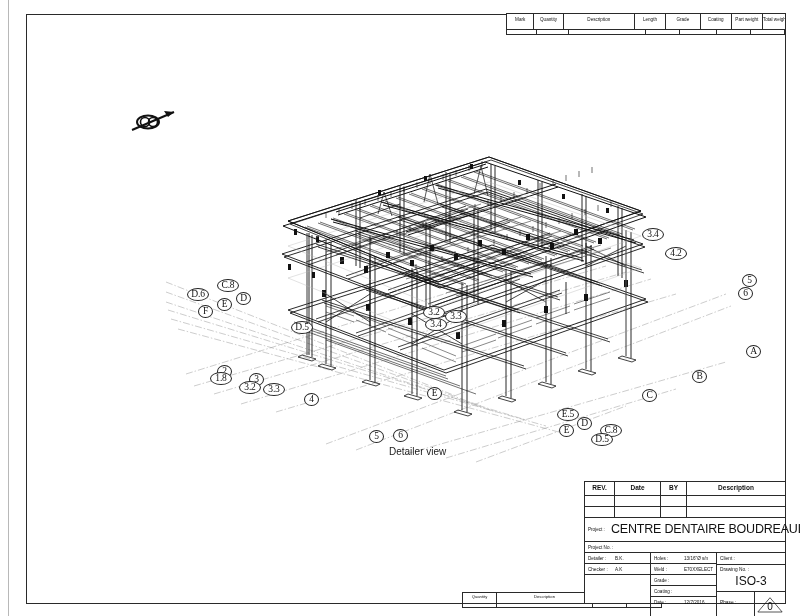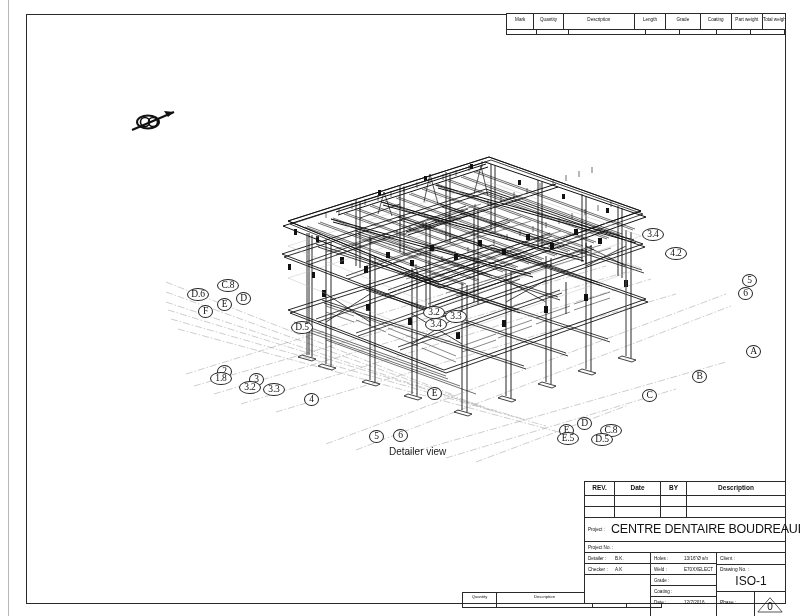--- a/index.html
+++ b/index.html
@@ -640,21 +640,21 @@
       <div class="bub w1" style="left: 698px; top: 287px;">6</div>
       <div class="bub w1" style="left: 706px; top: 345px;">A</div>
       <div class="bub w1" style="left: 652px; top: 370px;">B</div>
       <div class="bub w1" style="left: 602px; top: 389px;">C</div>
       <div class="bub w1" style="left: 387px; top: 387px;">E</div>
       <div class="bub w1" style="left: 329px; top: 430px;">5</div>
       <div class="bub w1" style="left: 353px; top: 429px;">6</div>
       <div class="bub w1" style="left: 537px; top: 417px;">D</div>
       <div class="bub w2" style="left: 560px; top: 424px;">C.8</div>
       <div class="bub w1" style="left: 519px; top: 424px;">E</div>
-      <div class="bub w2" style="left: 517px; top: 432px;">E.5</div>
+      <div class="bub w2" style="left: 517px; top: 408px;">E.5</div>
       <div class="bub w2" style="left: 551px; top: 433px;">D.5</div>
     </div>
 
   <div class="iso-label">Detailer view</div>
 
   <div class="bom-top">
     <div class="bom-row hdr">
       <div class="bom-cell c-mark">Mark</div>
       <div class="bom-cell c-qty">Quantity</div>
       <div class="bom-cell c-desc">Description</div>
@@ -758,21 +758,21 @@
           <span class="val">12/7/2016</span>
         </div>
       </div>
 
       <div class="col-c">
         <div class="cell-client">
           <span class="lbl">Client :</span>
         </div>
         <div class="cell-dwg">
           <span class="lbl">Drawing No. :</span>
-          <span class="val">ISO-1</span>
+          <span class="val">ISO-3</span>
         </div>
         <div class="cell-phase">
           <div class="phase-left">
             <span class="lbl">Phase :</span>
           </div>
           <div class="phase-right">
             <svg width="100%" height="25" viewBox="0 0 42 25" preserveAspectRatio="xMidYMid meet" style="position:absolute;left:0;top:0;">
               <path d="M21 3 L38 23 L4 23 Z" fill="none" stroke="#111" stroke-width="1"></path>
             </svg>
             <div class="tri-num">0</div>

